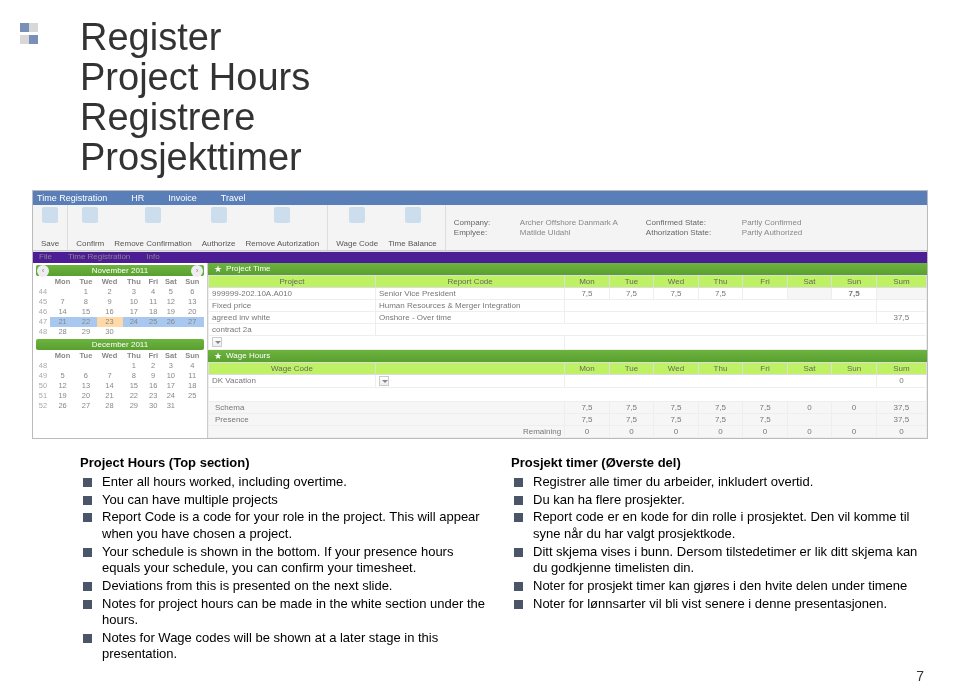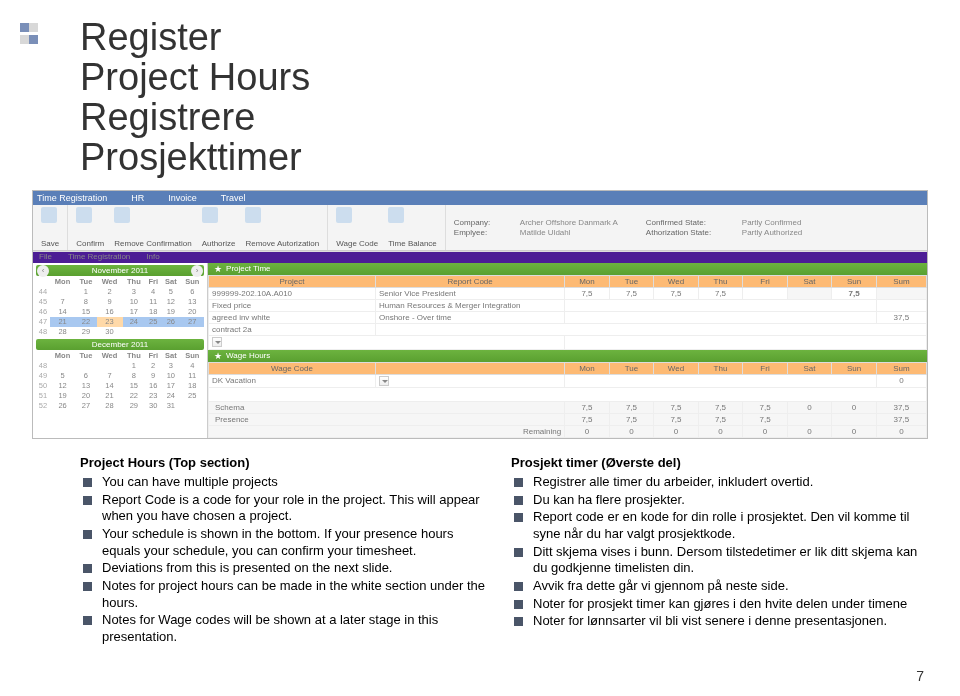--- a/index.html
+++ b/index.html
@@ -9,42 +9,42 @@
   .titles h1 { font-size: 38px; font-weight: normal; color: #333; line-height: 1.05; }
   
   .decor { position: absolute; left: 20px; top: 22px; }
   .decor .sq { width: 9px; height: 9px; background: #7a8fb8; display: inline-block; }
   .decor .sq.g { background: #d8d8d8; }
   
   .app { margin: 6px 32px 6px 32px; border: 1px solid #bbb; font-size: 9px; color: #666; }
   .app-header { display:flex; background:#5a7fb8; color:#fff; font-size:9px; height:14px; align-items:center; padding-left:4px; gap:24px;}
   .toolbar { display:flex; background:#f4f4f4; border-bottom:1px solid #ccc; height:46px; }
   .tb-group { border-right:1px solid #ddd; padding:2px 8px; display:flex; align-items:center; gap:10px; }
-  .tb-btn { display:flex; flex-direction:column; gap:16px; font-size:8px; color:#555;}
+  .tb-btn { display:flex; flex-direction:column; align-items:center; gap:16px; font-size:8px; color:#555;}
   .tb-ico { width:16px; height:16px; background:#cde; border-radius:2px;}
   .tb-info { flex:1; display:grid; grid-template-columns: 60px 120px 90px 90px; gap:1px 6px; align-content:center; font-size:8px; padding:4px 8px;}
   .tb-info .val { color:#888;}
   .tabrow { display:flex; background:#4c1d95; font-size:8px; height:12px; border-top:1px solid #ddd; color:#888; padding-left:6px; gap:16px;}
   
   .main { display:flex; }
   .cal { width:175px; border-right:1px solid #ccc; padding:2px 3px; }
   .cal-hdr { background: linear-gradient(#6cb33f,#5aa030); color:#fff; font-size:8px; padding:1px 14px; border-radius:2px; position:relative; text-align:center;}
   .cal-nav { position:absolute; top:0; width:12px; height:12px; background:#eee; border-radius:50%; color:#888; line-height:12px; text-align:center;}
   .cal-nav.l { left:1px;} .cal-nav.r { right:1px;}
   .cal table { width:100%; border-collapse:collapse; font-size:7.5px; color:#888; margin-top:1px;}
   .cal th, .cal td { text-align:center; padding:0; height:10px;}
   .cal .wk { color:#aaa;}
   .cal .sel { background:#a8c8f0;}
   .cal .today { background:#ffd9a8;}
   
   .right { flex:1; }
   .sect-hdr { background: linear-gradient(#6cb33f,#5aa030); color:#fff; font-size:8px; padding:1px 6px; display:flex; align-items:center; gap:4px;}
   .sect-hdr .star { color:#fff; font-size:9px;}
   .grid { width:100%; border-collapse:collapse; font-size:8px;}
-  .grid th { background:#fdba74; border:1px solid #ddd; padding:1px 3px; font-weight:normal; color:#666; height:12px;}
+  .grid th { background:#bef264; border:1px solid #ddd; padding:1px 3px; font-weight:normal; color:#666; height:12px;}
   .grid td { border:1px solid #eee; padding:1px 3px; color:#777; height:11px;}
   .grid td.num { text-align:center;}
   .grid .shade { background:#f6f6f6;}
   .note-row td { height:14px; }
   .dd { width:10px; height:10px; border:1px solid #ccc; display:inline-block; vertical-align:middle; background:linear-gradient(#fff,#eee); position:relative;}
   .dd:after { content:""; position:absolute; left:2px; top:3px; border-left:3px solid transparent; border-right:3px solid transparent; border-top:3px solid #888;}
   
   .columns { display:flex; padding: 10px 38px 0 80px; gap:20px; }
   .col { flex:1; font-size:13px; line-height:1.28; color:#000;}
   .col h3 { font-size:13px; font-weight:bold; margin-bottom:3px;}
@@ -378,35 +378,35 @@
           </tbody>
         </table>
     </div>
   </div>
 </div>
 
 <div class="columns">
   <div class="col">
     <h3>Project Hours (Top section)</h3>
     <ul id="leftlist">
+        <li>Enter all hours worked, including overtime.</li>
         <li>You can have multiple projects</li>
         <li>Report Code is a code for your role in the project. This will appear when you have chosen a project.</li>
         <li>Your schedule is shown in the bottom. If your presence hours equals your schedule, you can confirm your timesheet.</li>
         <li>Deviations from this is presented on the next slide.</li>
         <li>Notes for project hours can be made in the white section under the hours.</li>
         <li>Notes for Wage codes will be shown at a later stage in this presentation.</li>
       </ul>
   </div>
   <div class="col">
     <h3>Prosjekt timer  (Øverste del)</h3>
     <ul id="rightlist">
         <li>Registrer alle timer du arbeider, inkludert overtid.</li>
         <li>Du kan ha flere prosjekter.</li>
         <li>Report code er en kode for din rolle i prosjektet. Den vil komme til syne når du har valgt prosjektkode.</li>
         <li>Ditt skjema vises i bunn. Dersom tilstedetimer er lik ditt skjema kan du godkjenne timelisten din.</li>
-        <li>Avvik fra dette går vi gjennom på neste side.</li>
         <li>Noter for prosjekt timer kan gjøres i den hvite delen under timene</li>
         <li>Noter for lønnsarter vil bli vist senere i denne presentasjonen.</li>
       </ul>
   </div>
 </div>
 
 <div class="pagenum">7</div>
 
 </body></html>

